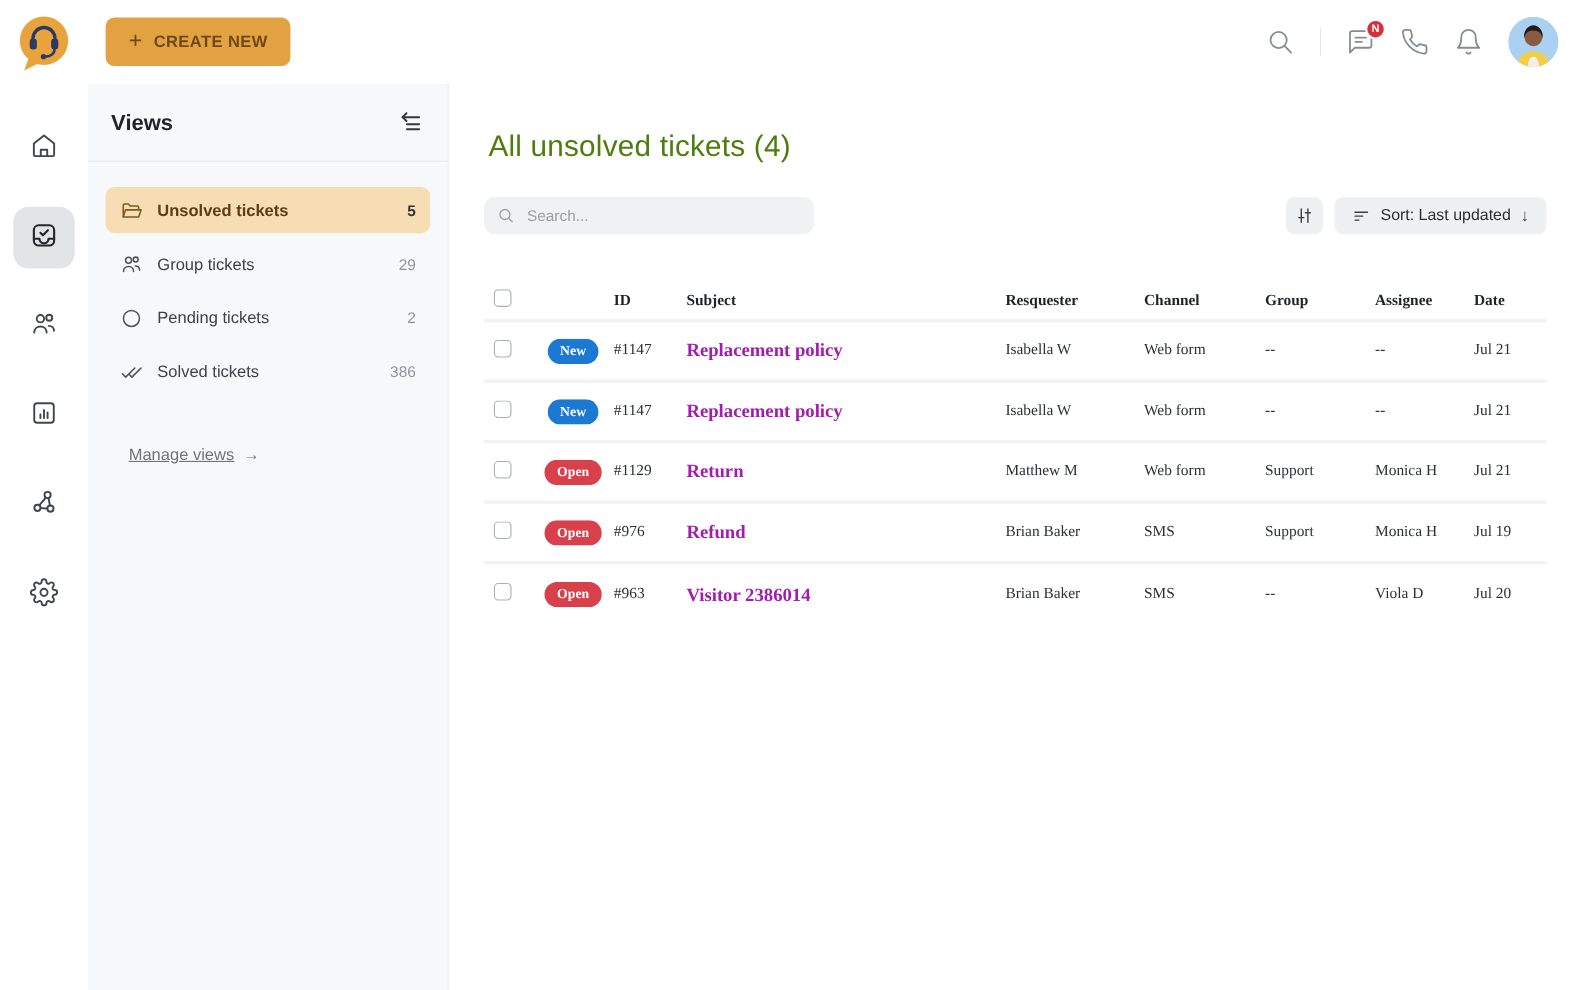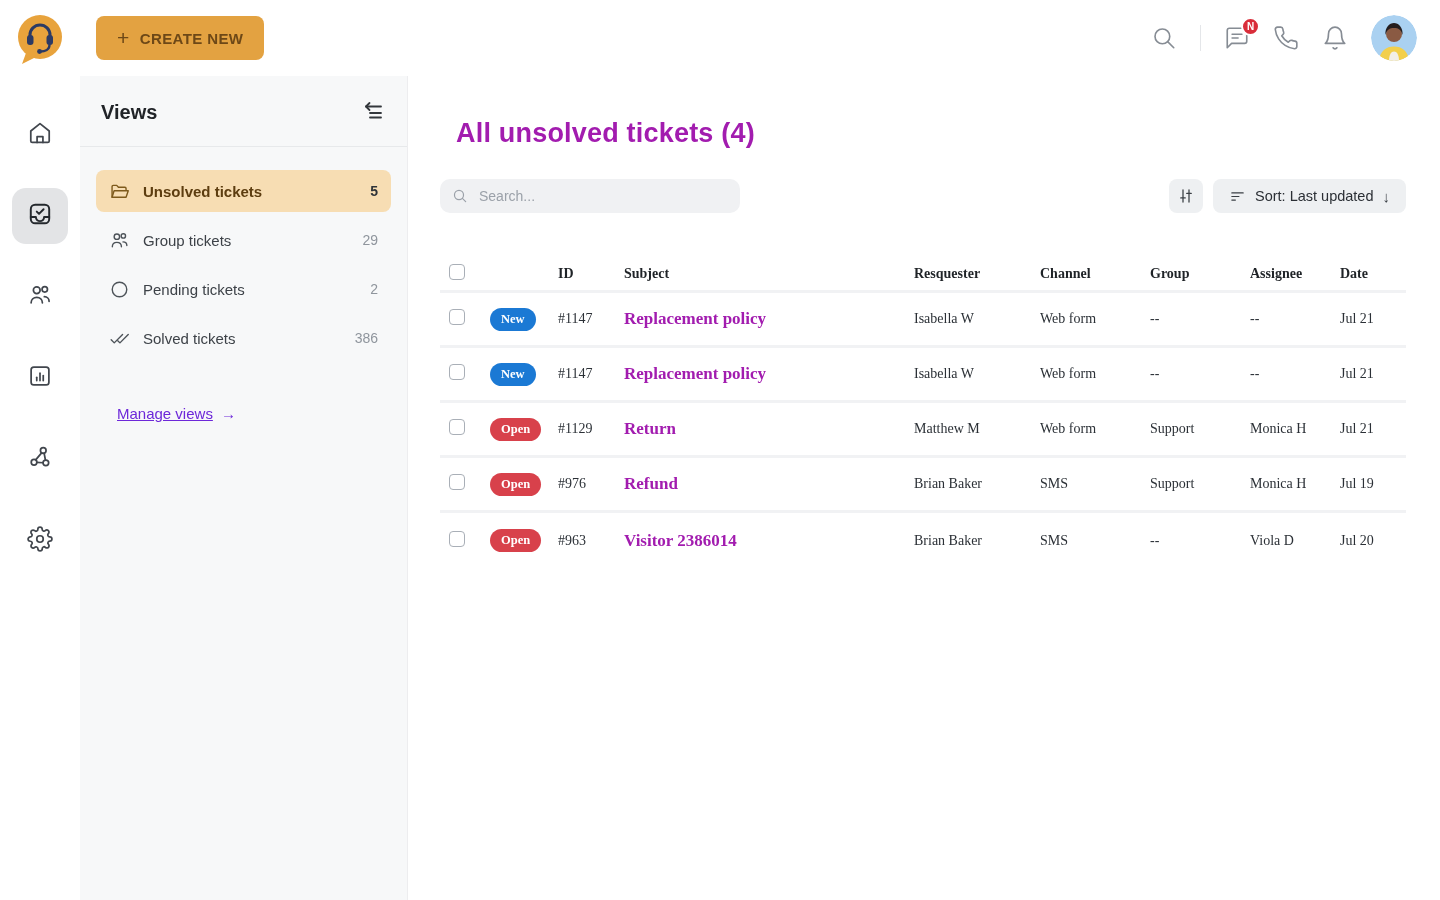--- a/index.html
+++ b/index.html
@@ -48,27 +48,27 @@
   .view-item { height:42px; display:flex; align-items:center; gap:13px; padding:0 13px;
     border-radius:8px; margin-bottom:7px; font-size:15px; color:#3d4248; cursor:pointer;justify-content:center; }
   .view-item .vicon { width:21px; height:21px; color:#4d5359; flex:0 0 auto; }
   .view-item .vicon svg { width:100%; height:100%; stroke:currentColor; fill:none; stroke-width:1.6;
     stroke-linecap:round; stroke-linejoin:round; }
   .view-item .vcount { margin-left:auto; font-size:14px; color:#8f959d; }
   .view-item.active { background:#f7ddb3; color:#5d3d10; font-weight:700; }
   .view-item.active .vicon { color:#7e5a1c; }
   .view-item.active .vcount { color:#2f3338; font-weight:700; }
   .manage-views { margin:46px 0 0 21px; display:flex; align-items:center; gap:8px;
-    font-size:15px; color:#6d28d9; cursor:pointer; }
+    font-size:15px; color:#737373; cursor:pointer; }
   .manage-views .mv-label { text-decoration:underline; }
 
   
   .main { position:absolute; left:408px; top:76px; right:0; bottom:0; background:#fff;
     padding:0 34px 0 32px; }
-  .page-title { font-size:27px; font-weight:700; color:#a21caf; margin:42px 16px 0; letter-spacing:.2px; }
+  .page-title { font-size:27px; font-weight:400; color:#4d7c0f; margin:42px 4px 0; letter-spacing:.2px; }
   .toolbar { margin-top:30px; display:flex; align-items:center; }
   .search-box { width:300px; height:34px; background:#f0f1f3; border-radius:10px;
     display:flex; align-items:center; gap:9px; padding:0 12px; }
   .search-box svg { width:16px; height:16px; stroke:#9ba1a9; fill:none; stroke-width:1.8;
     stroke-linecap:round; flex:0 0 auto; }
   .search-box input { border:none; outline:none; background:transparent; font-family:inherit;
     font-size:14px; color:#33373c; width:100%; }
   .search-box input::placeholder { color:#9ba1a9; }
   .toolbar-right { margin-left:auto; display:flex; align-items:center; gap:10px; }
   .filter-btn { width:34px; height:34px; background:#eef0f2; border:none; border-radius:8px;
@@ -81,21 +81,21 @@
 
   
   .table { margin-top:44px; }
   .grid-cols { display:grid; grid-template-columns:50px 62px 64px 290px 126px 110px 100px 90px 1fr; }
   .thead { height:36px; align-items:center; border-bottom:3px solid #f1f2f4;
     font-size:14px; font-weight:700; color:#1f2327; }
   .trow { height:55px; align-items:center; border-bottom:3px solid #f1f2f4; font-size:14px; color:#2b3036; cursor:pointer; }
   .trow:last-child { border-bottom:none; }
   .cell { padding-left:8px; white-space:nowrap; overflow:hidden; text-overflow:ellipsis;font-family:Liberation Serif, serif; }
   .cb-cell { padding-left:9px; }
-  .badge-cell { display:flex; justify-content:flex-start; padding-left:0; }
+  .badge-cell { display:flex; justify-content:center; padding-left:0; }
   .id-cell { padding-left:6px; }
   .subject-cell { font-weight:700; color:#a21caf; font-size:17px; }
   .checkbox { width:16px; height:16px; border:1.6px solid #a9afb7; border-radius:4px;
     background:#fff; display:inline-block; cursor:pointer; }
   .badge { padding:4px 11px; border-radius:12px; color:#fff; font-size:12.5px; font-weight:700; }
 </style>
 </head>
 <body>
 
 <nav class="rail">

